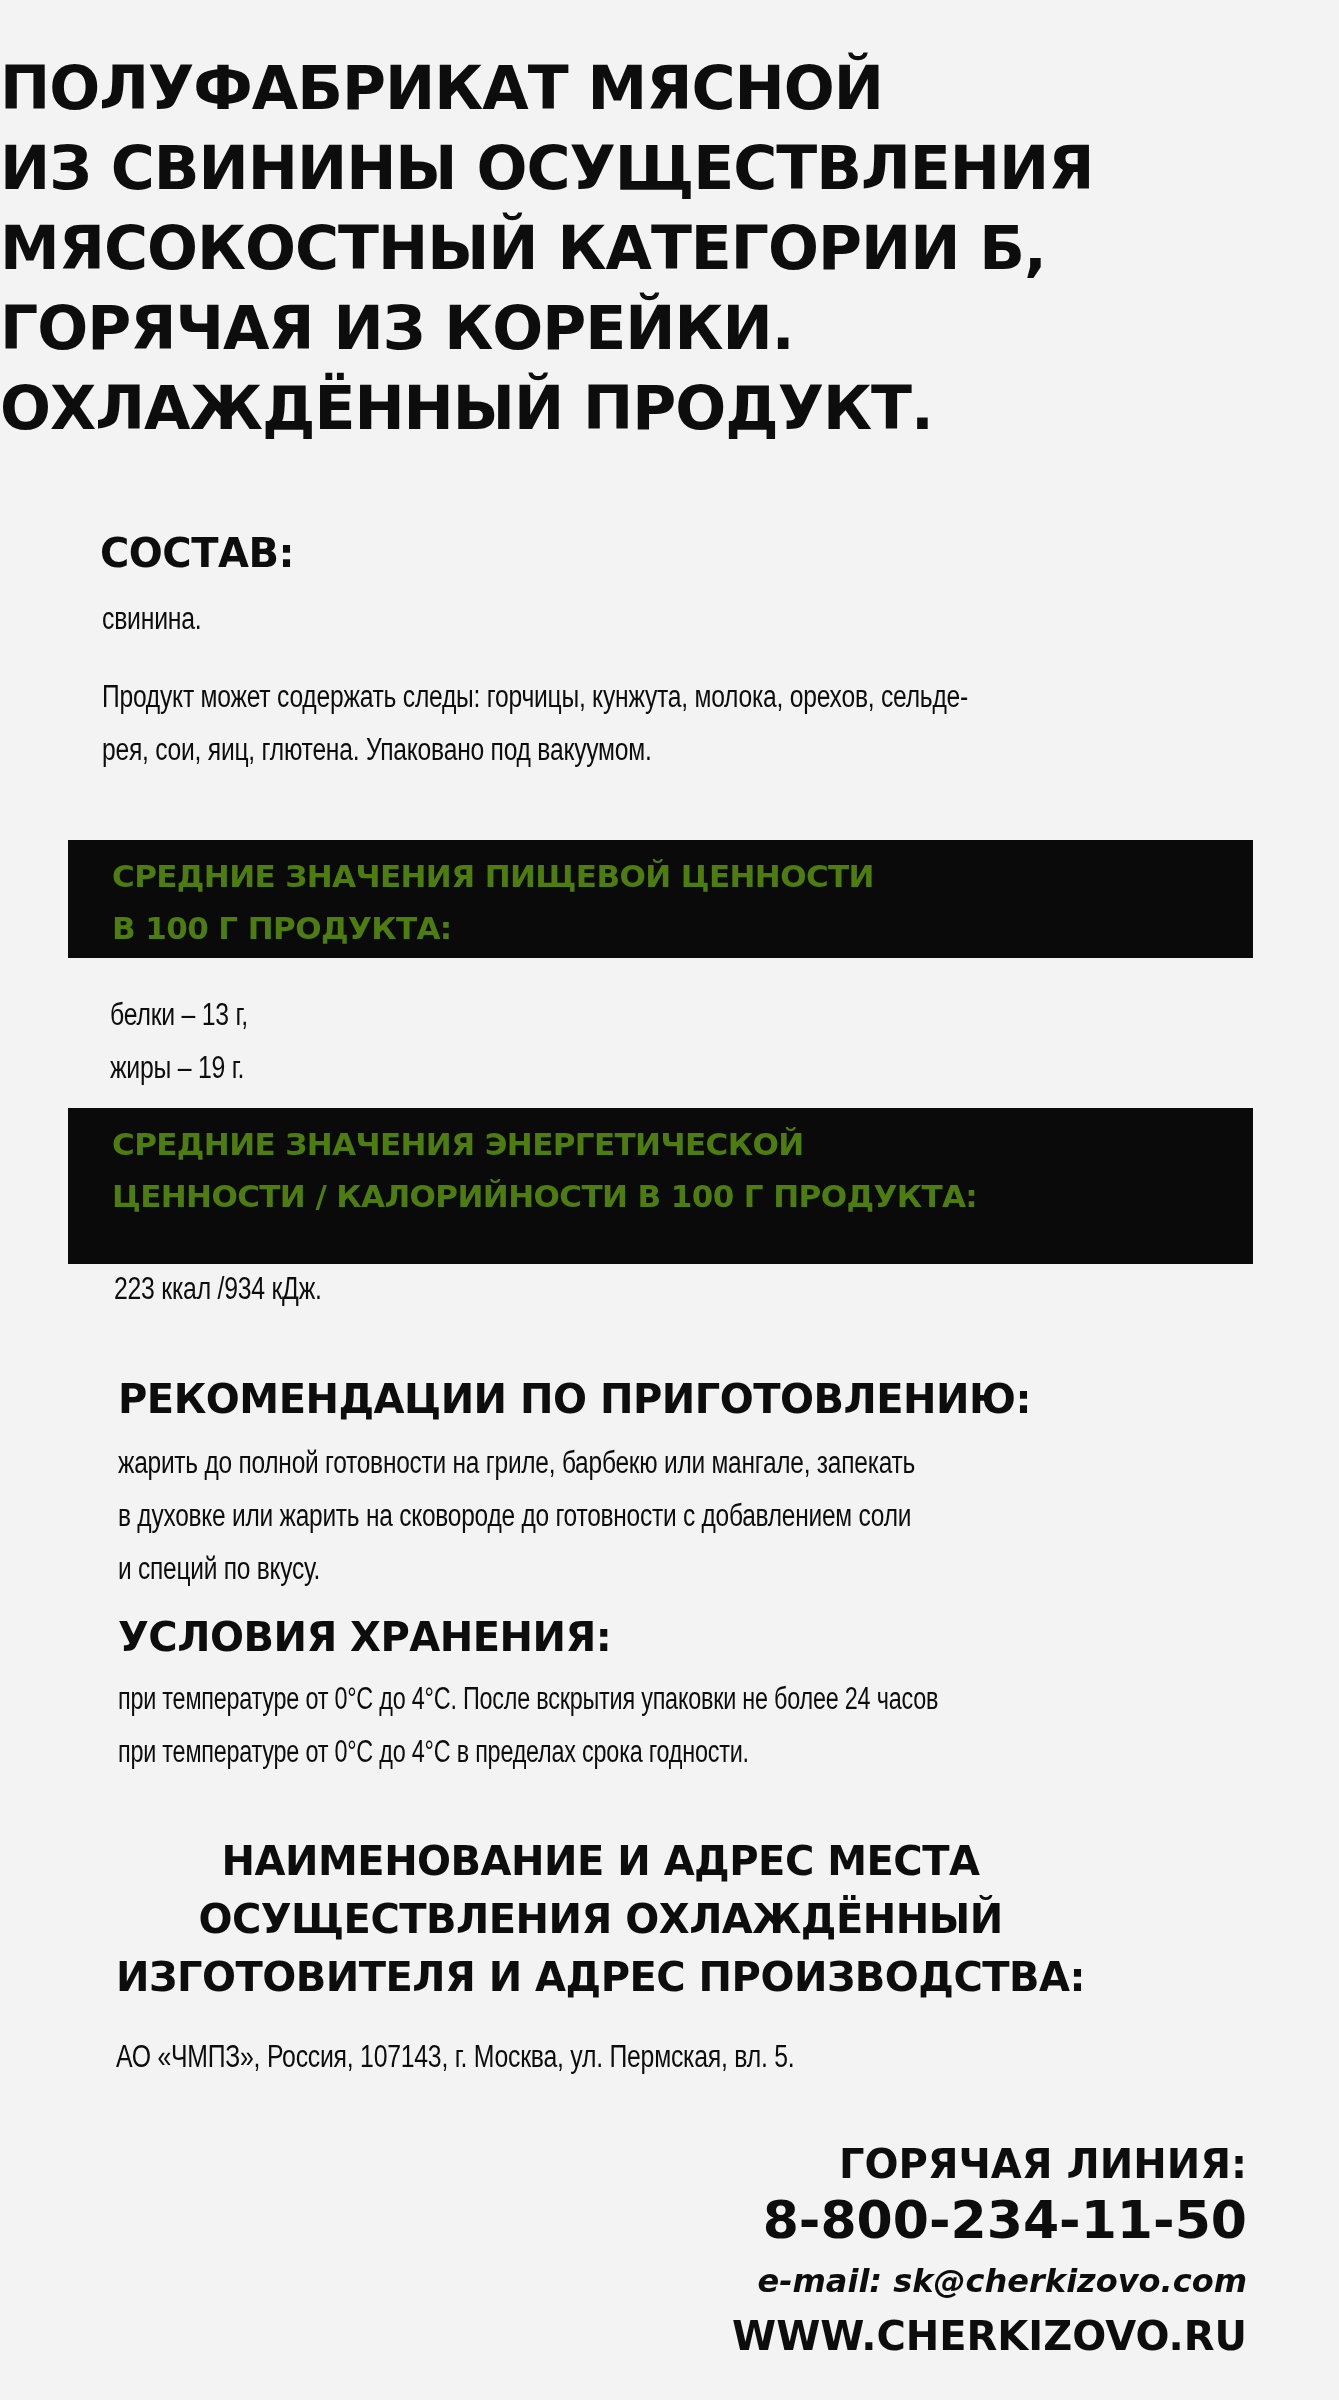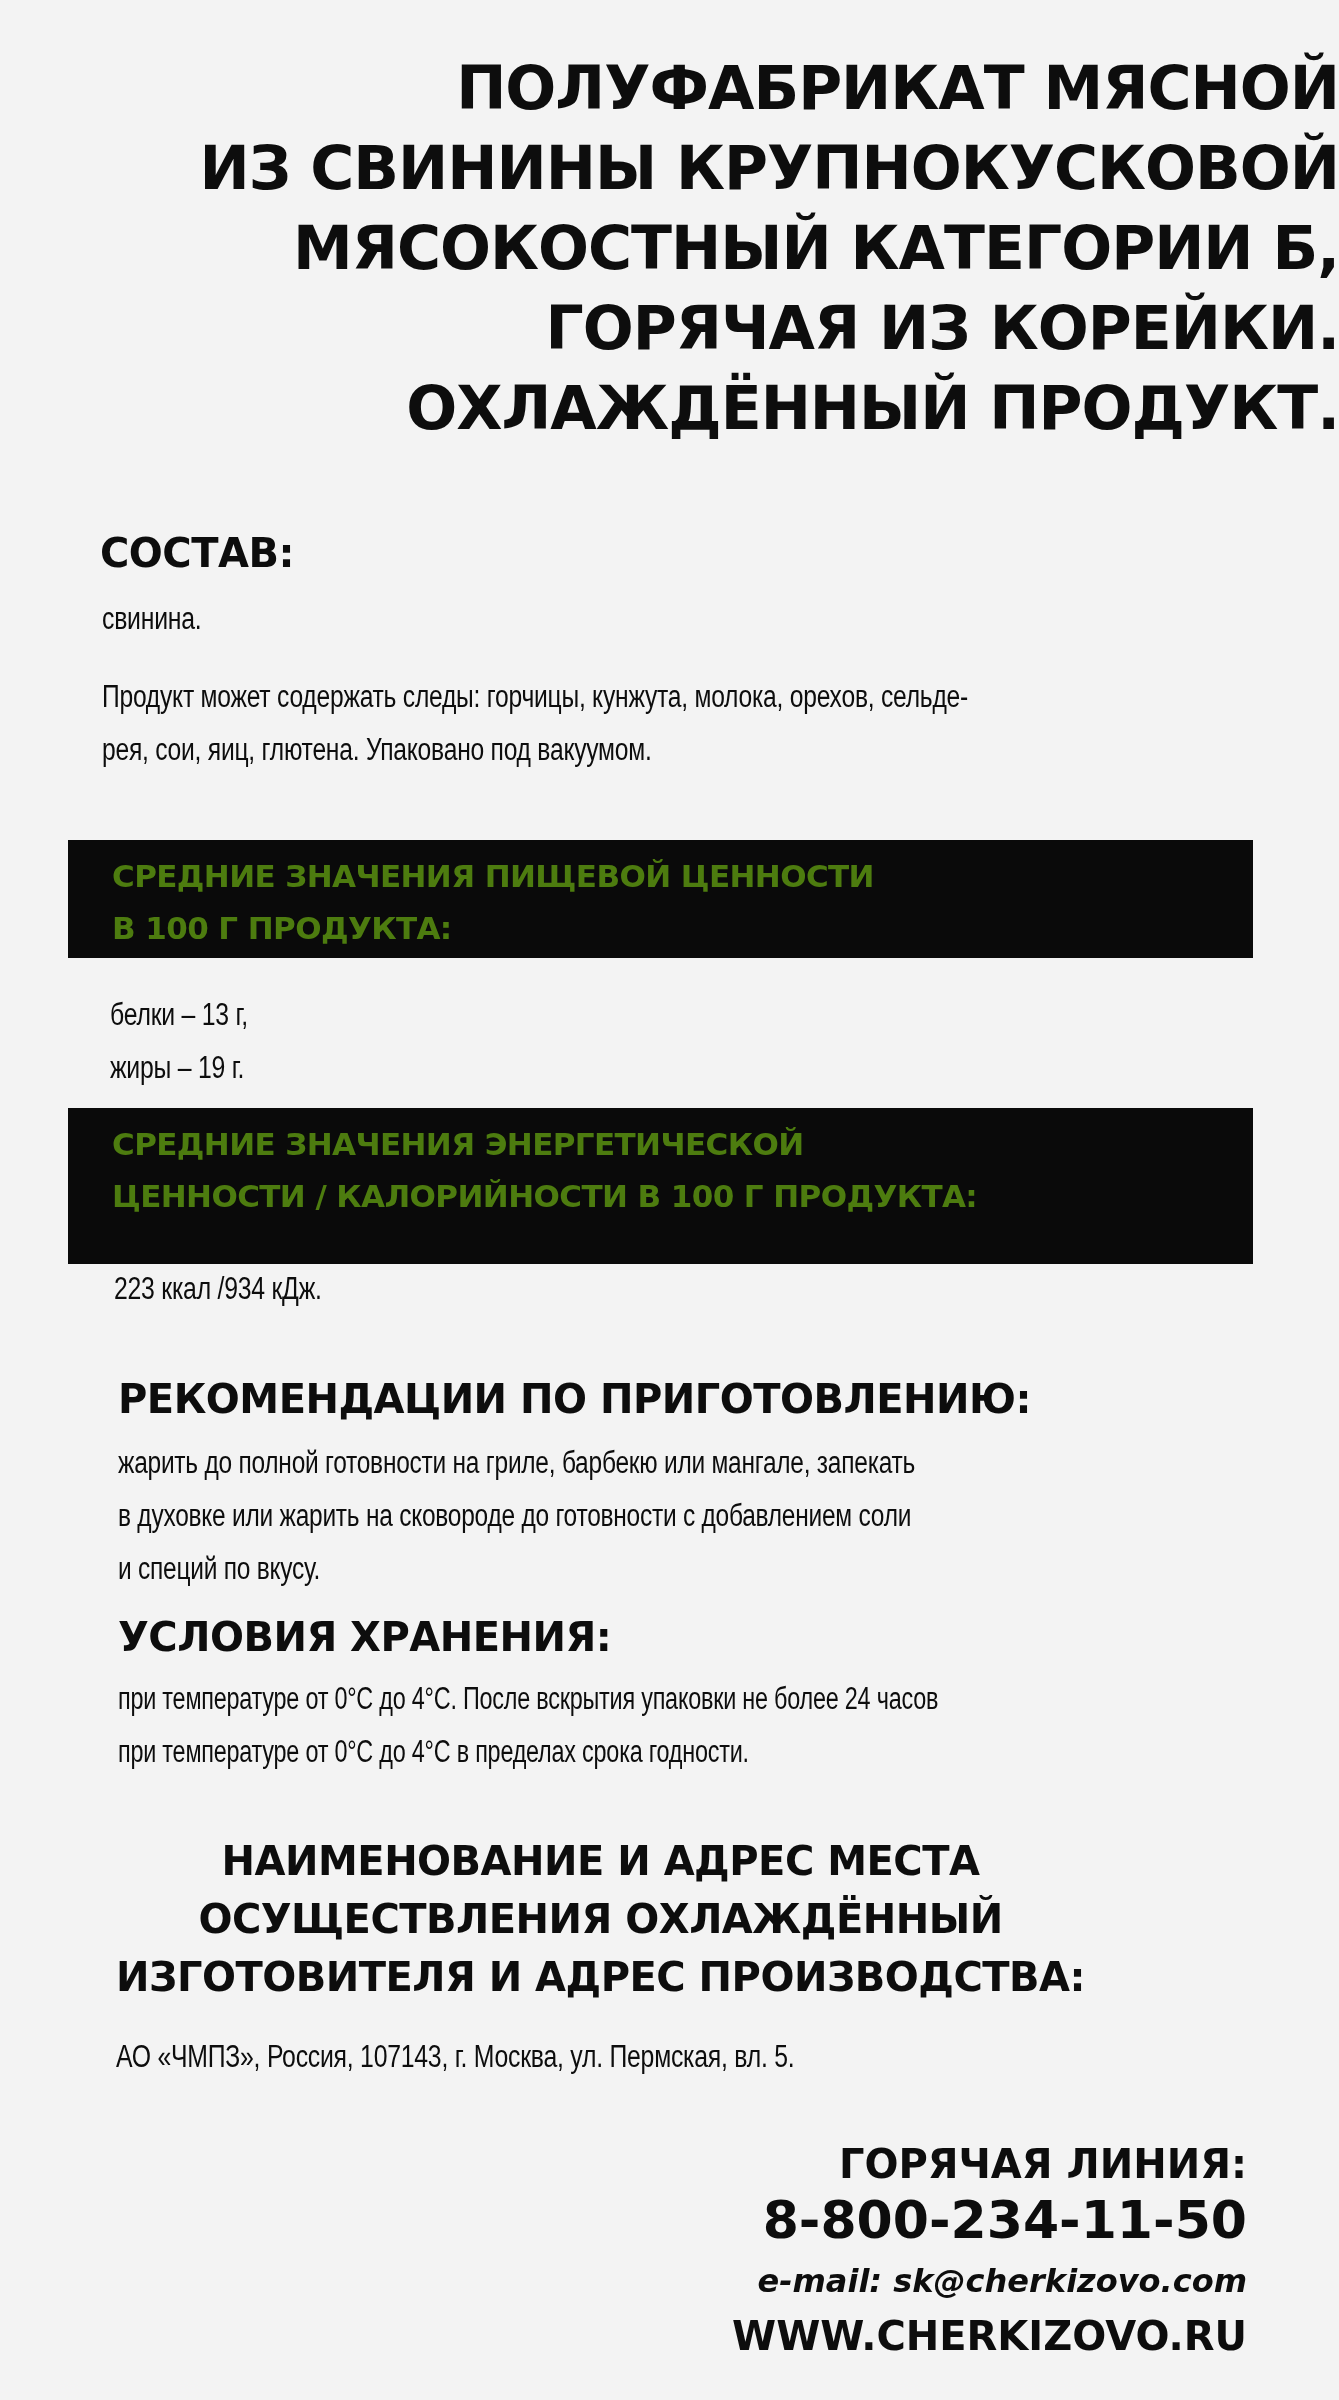--- a/index.html
+++ b/index.html
@@ -5,21 +5,21 @@
   html, body { margin:0; padding:0; }
   body {
     width:1339px; height:2400px; overflow:hidden;
     background:#f3f3f3;
     color:#0d0d0d;
     position:relative;
     font-family:"DejaVu Sans", sans-serif;
   }
   .title {
     position:absolute; left:0; top:48px; width:1339px;
-    text-align:right;
+    text-align:left;
     font-family:"DejaVu Sans", sans-serif;
     font-weight:bold;
     font-size:60px; line-height:80px;
     letter-spacing:-1px;
   }
   .title div { white-space:nowrap; }
   .h2 {
     position:absolute;
     font-family:"DejaVu Sans", sans-serif;
     font-weight:bold;
@@ -48,21 +48,21 @@
     position:absolute; right:92px; text-align:right;
     font-family:"DejaVu Sans", sans-serif; font-weight:bold;
     white-space:nowrap;
   }
 </style>
 </head>
 <body>
 
 <div class="title">
   <div>ПОЛУФАБРИКАТ МЯСНОЙ</div>
-  <div>ИЗ СВИНИНЫ КРУПНОКУСКОВОЙ</div>
+  <div>ИЗ СВИНИНЫ ОСУЩЕСТВЛЕНИЯ</div>
   <div>МЯСОКОСТНЫЙ КАТЕГОРИИ Б,</div>
   <div>ГОРЯЧАЯ ИЗ КОРЕЙКИ.</div>
   <div>ОХЛАЖДЁННЫЙ ПРОДУКТ.</div>
 </div>
 
 <div class="h2" style="left:100px; top:527px;">СОСТАВ:</div>
 <div class="body" style="left:102px; top:592px; transform:scaleX(0.8);">свинина.</div>
 <div class="body" style="left:102px; top:670px; transform:scaleX(0.795);">
   <div>Продукт может содержать следы: горчицы, кунжута, молока, орехов, сельде-</div>
   <div>рея, сои, яиц, глютена.  Упаковано под вакуумом.</div>

